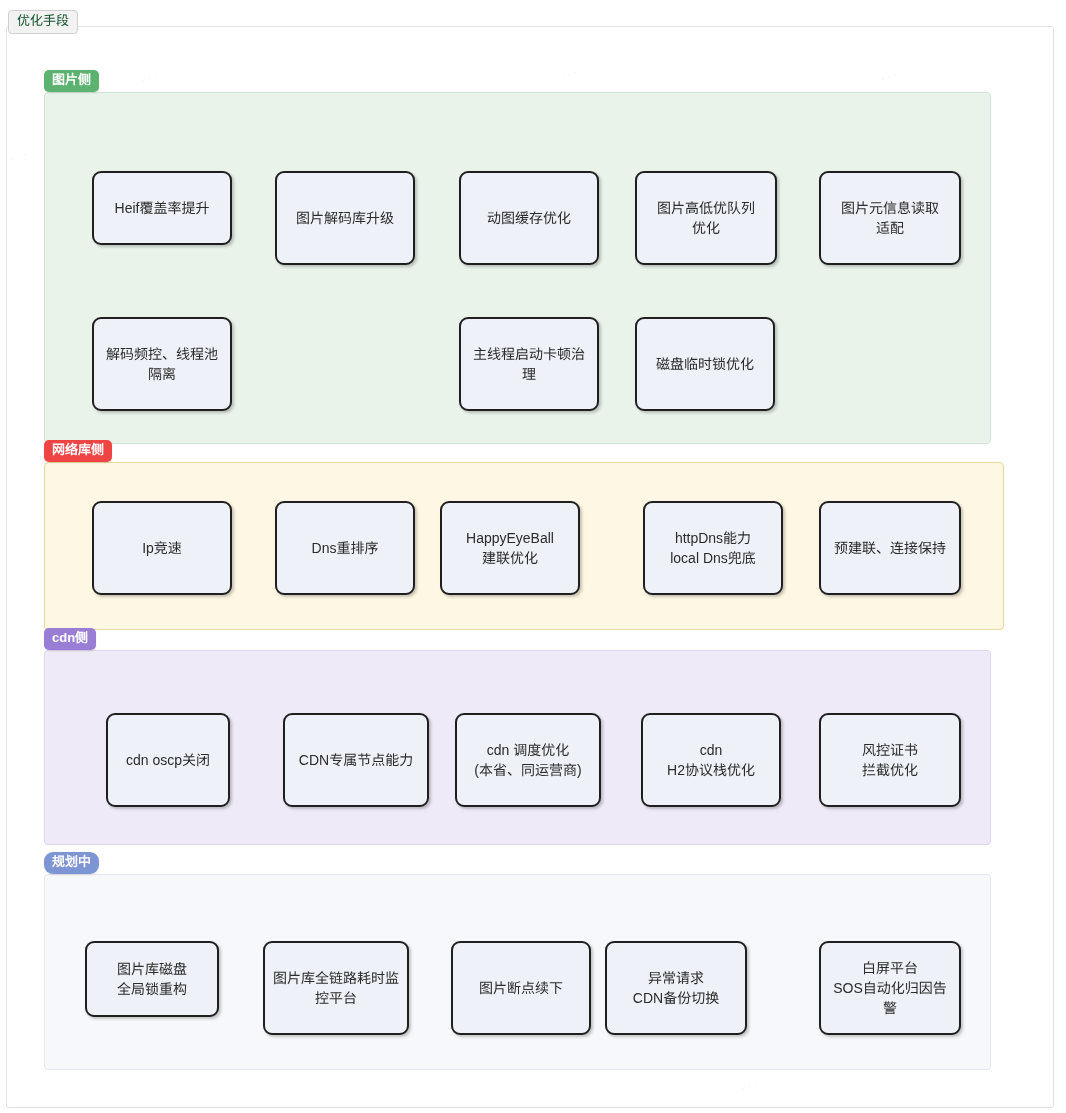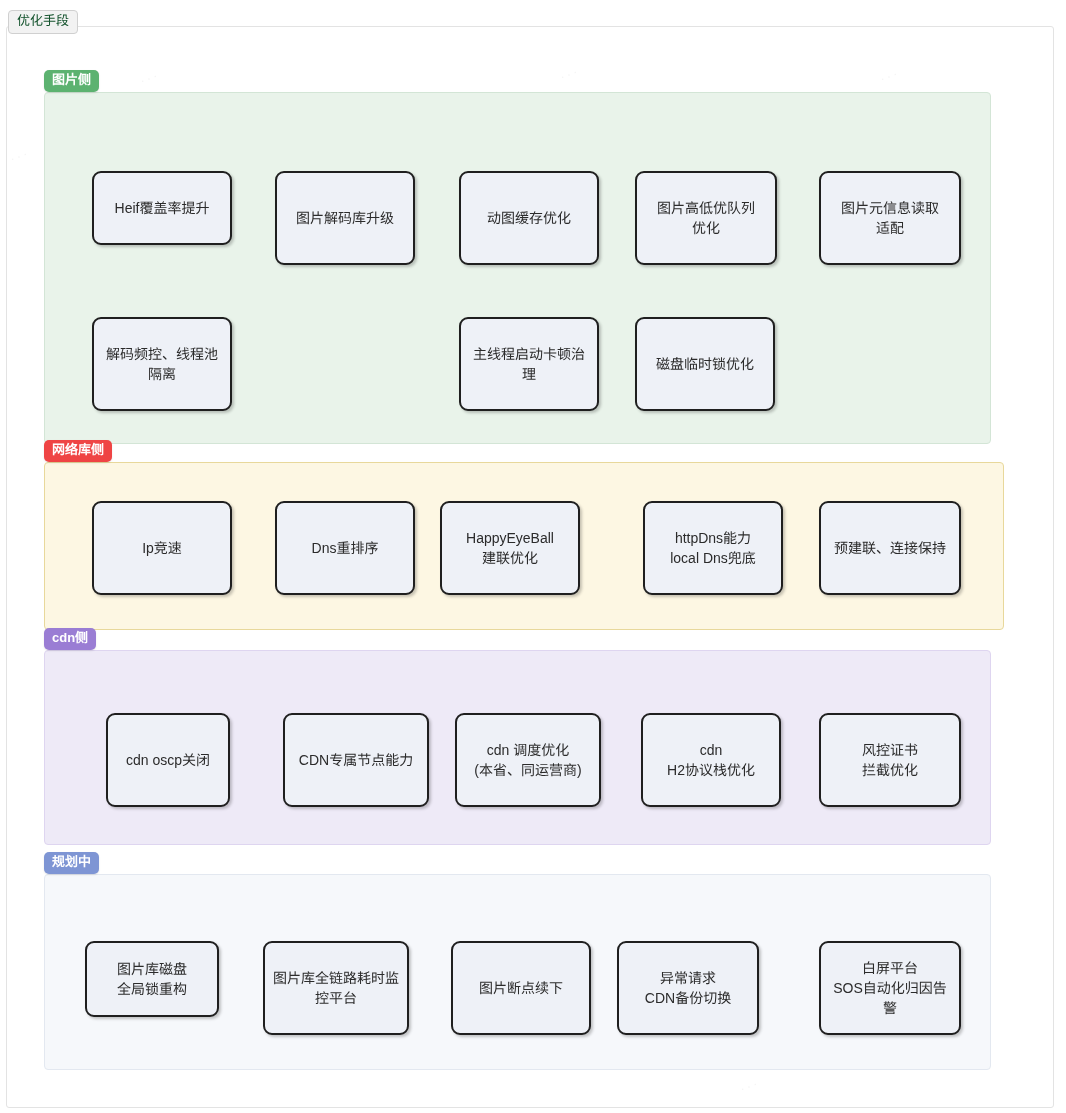--- a/index.html
+++ b/index.html
@@ -81,21 +81,21 @@
   
   .sec-image   .section-badge { background: #5cb270; }
   .sec-image   .section-panel { background: #e9f3ea; border-color: #d3e5d6; }
 
   .sec-network .section-badge { background: #d8a21d; }
   .sec-network .section-panel { background: #fdf7e3; border-color: #e8d89b; }
 
   .sec-cdn     .section-badge { background: #9a7dd4; }
   .sec-cdn     .section-panel { background: #eeeaf7; border-color: #ded5f0; }
 
-  .sec-plan    .section-badge { background: #7e95d4; }
+  .sec-plan    .section-badge { background: #7e95d4; border-radius: 9px; }
   .sec-plan    .section-panel { background: #f6f8fb; border-color: #e3e8f0; }
 
   
   .card {
     position: absolute;
     background: #eef1f7;
     border: 2px solid #1f1f1f;
     border-radius: 9px;
     box-shadow: 2px 2px 3px rgba(0,0,0,0.22);
     display: flex;
@@ -181,21 +181,21 @@
         </div>
       </div>
       <div class="section sec-plan" style="left: 44px; top: 852px;">
         <div class="section-badge" style="background: rgb(126, 149, 212);">规划中</div>
         <div class="section-panel" style="width: 947px; height: 196px; background: rgb(246, 248, 251);">
           <div class="card" style="left: 40px; top: 66px; width: 134px; height: 76px;">图片库磁盘
 全局锁重构</div>
           <div class="card" style="left: 218px; top: 66px; width: 146px; height: 94px;">图片库全链路耗时监
 控平台</div>
           <div class="card" style="left: 406px; top: 66px; width: 140px; height: 94px;">图片断点续下</div>
-          <div class="card" style="left: 572px; top: 66px; width: 142px; height: 94px;">异常请求
+          <div class="card" style="left: 560px; top: 66px; width: 142px; height: 94px;">异常请求
 CDN备份切换</div>
           <div class="card" style="left: 774px; top: 66px; width: 142px; height: 94px;">白屏平台
 SOS自动化归因告警</div>
         </div>
       </div>
     </div>
 
 </div>
 
 </body></html>

